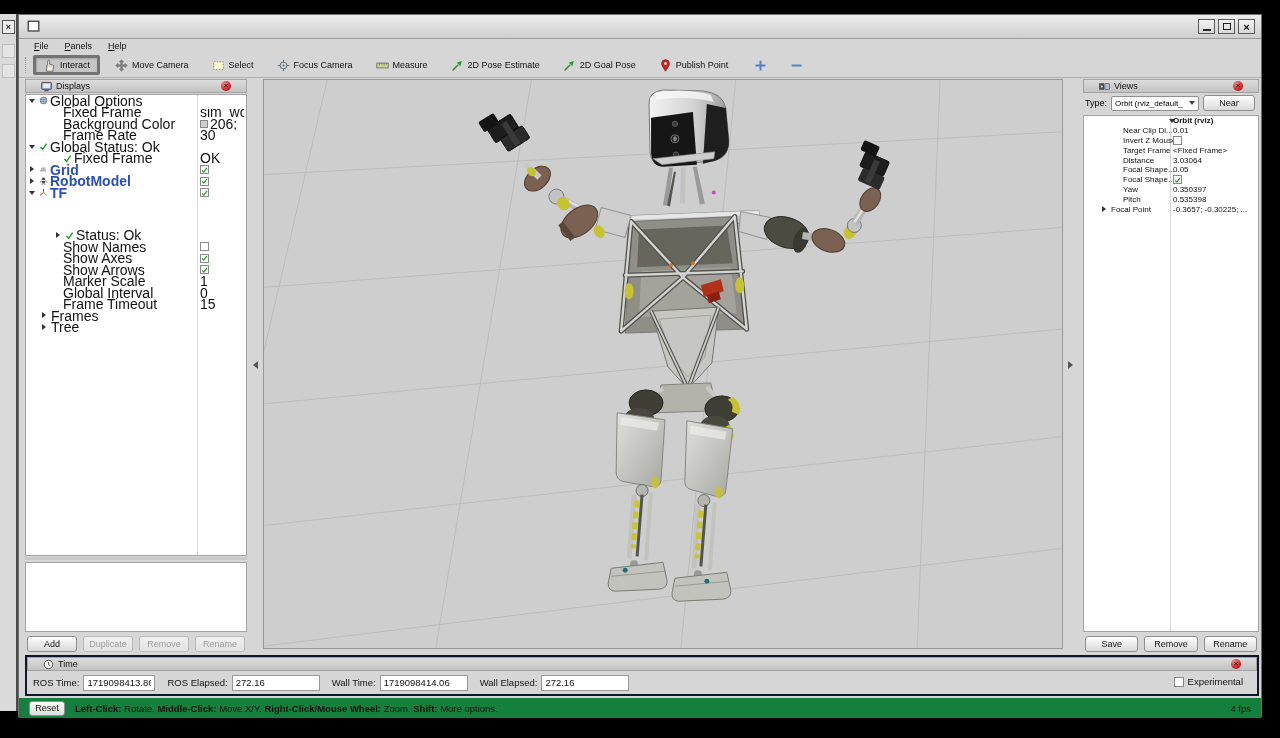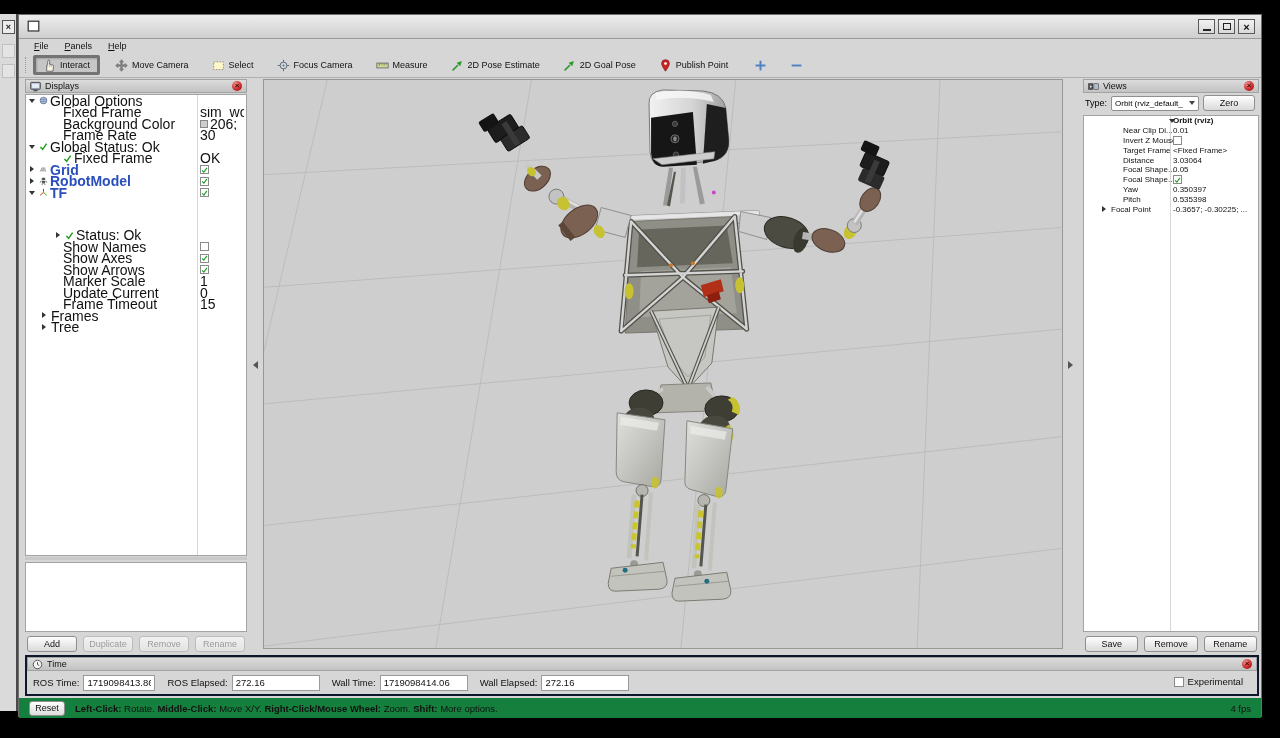--- a/index.html
+++ b/index.html
@@ -33,21 +33,21 @@
   .tsep{width:3px;height:16px;border-left:1px dotted #999;margin-right:5px;}
   #tools{display:flex;align-items:center;gap:7px;}
   .tool{height:20px;display:flex;align-items:center;gap:4px;padding:0 7px;border:1px solid transparent;border-radius:2px;font-size:9px;color:#111;}
   .tool.active{background:#c6c6c6;border:3px solid #737373;box-shadow:inset 1px 1px 2px rgba(0,0,0,0.18);}
   .tool.icononly{padding:0 4px;margin-left:6px;}
   .tlbl{white-space:nowrap;}
 
   
   .dock{position:absolute;}
   .dhead{position:absolute;left:0;top:0;right:0;height:14px;background:linear-gradient(#dcdcdc,#c2c2c2);
-         border:1px solid #a3a3a3;display:flex;align-items:center;gap:4px;padding:0 4px;font-size:9px;color:#111;}
+         border:1px solid #a3a3a3;display:flex;align-items:center;gap:4px;padding:0 15px;font-size:9px;color:#111;}
   .dclose{width:10px;height:10px;border-radius:50%;flex:none;margin-left:auto;
           background:radial-gradient(circle at 35% 30%,#f09090,#cc2424 60%,#7e0c0c);
           color:#4d0404;font-size:8px;line-height:10px;text-align:center;font-weight:bold;}
   #displays{left:6px;top:64px;width:222px;height:574px;}
   .treebox{position:absolute;left:0;width:222px;background:#fff;border:1px solid #a3a3a3;overflow:hidden;}
   #displays-tree{top:15px;height:462px;}
   .vdiv{position:absolute;top:0;bottom:0;width:1px;background:#d7d7d7;}
   .splitbar{position:absolute;left:0;right:0;top:478px;height:3px;background:#cicaca;background:#c9c9c9;}
   #displays-help{position:absolute;left:0;top:483px;width:222px;height:70px;background:#fff;border:1px solid #a3a3a3;}
   .btnrow{position:absolute;left:2px;right:2px;top:557px;height:16px;display:flex;gap:6px;}
@@ -414,21 +414,21 @@
           </div>
           <div class="trow drow" style="padding-left: 26px;">
             <span class="exp"></span>
             <span class="lbl">Marker Scale</span>
             <div class="val" style="left: 174px;">
               <span class="vtext">1</span>
             </div>
           </div>
           <div class="trow drow" style="padding-left: 26px;">
             <span class="exp"></span>
-            <span class="lbl">Update Current</span>
+            <span class="lbl">Global Interval</span>
             <div class="val" style="left: 174px;">
               <span class="vtext">0</span>
             </div>
           </div>
           <div class="trow drow" style="padding-left: 26px;">
             <span class="exp"></span>
             <span class="lbl">Frame Timeout</span>
             <div class="val" style="left: 174px;">
               <span class="vtext">15</span>
             </div>
@@ -614,21 +614,21 @@
           </svg>
         <span>Views</span>
         <div class="dclose">×</div>
       </div>
       <div class="typerow">
         <span>Type:</span>
         <div class="select">
           <span>Orbit (rviz_default_</span>
           <span class="selarrow"></span>
         </div>
-        <button class="pbtn zero">Zero</button>
+        <button class="pbtn zero">Near</button>
       </div>
       <div id="views-tree" class="treebox">
         <div class="vdiv" style="left:86px"></div>
       <div class="trow vrow" style="padding-left: 2px; flex-direction: column;">
             <span class="exp open"></span>
             <span class="lbl boldlbl">Current View</span>
             <div class="val" style="left: 89px;">
               <span class="vtext boldlbl">Orbit (rviz)</span>
             </div>
           </div>

